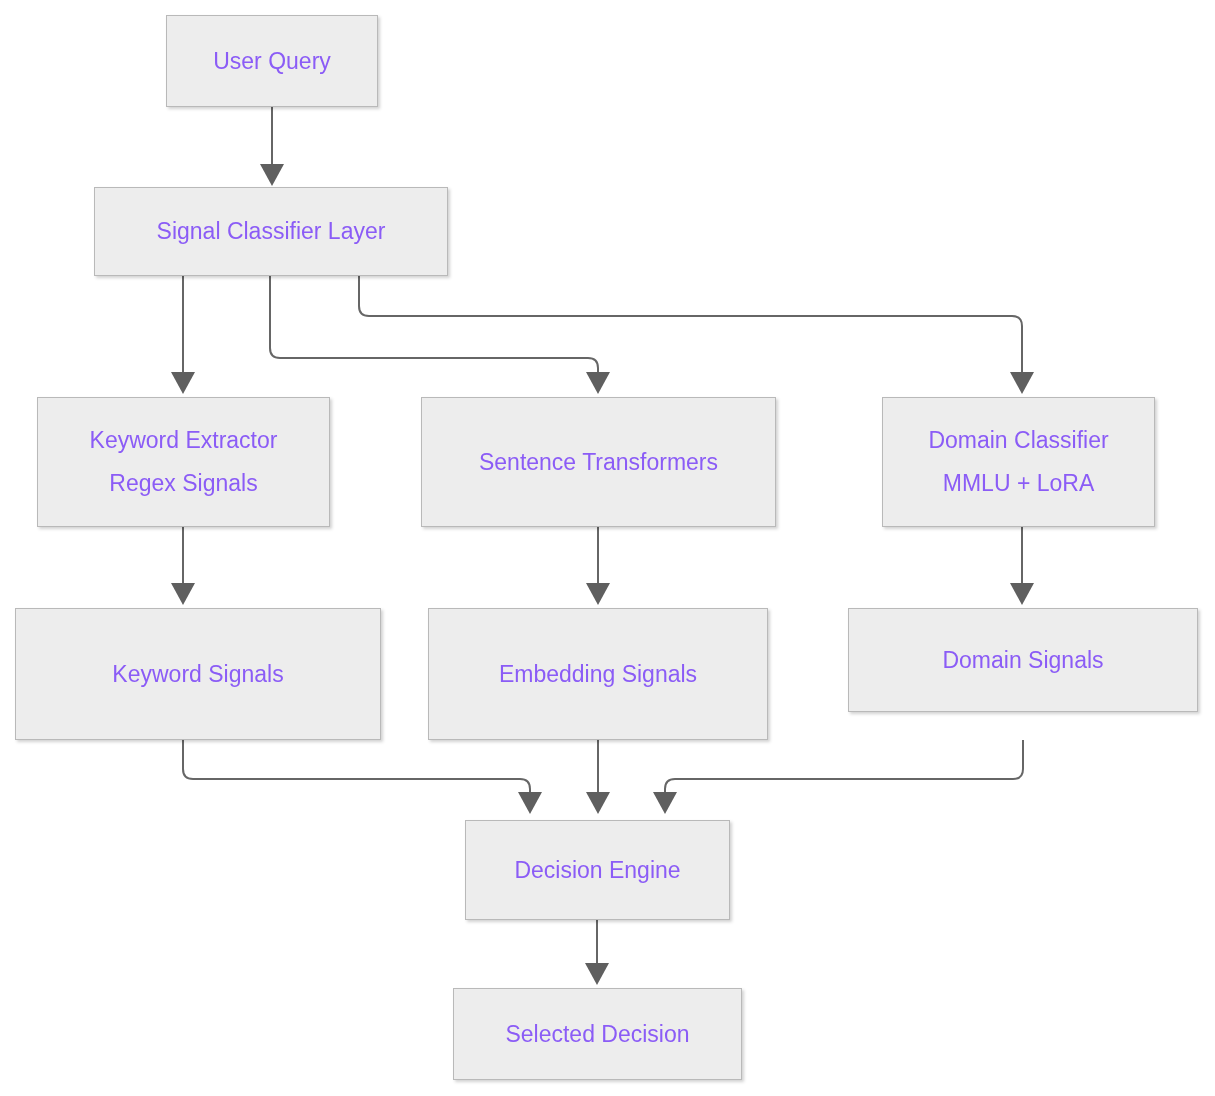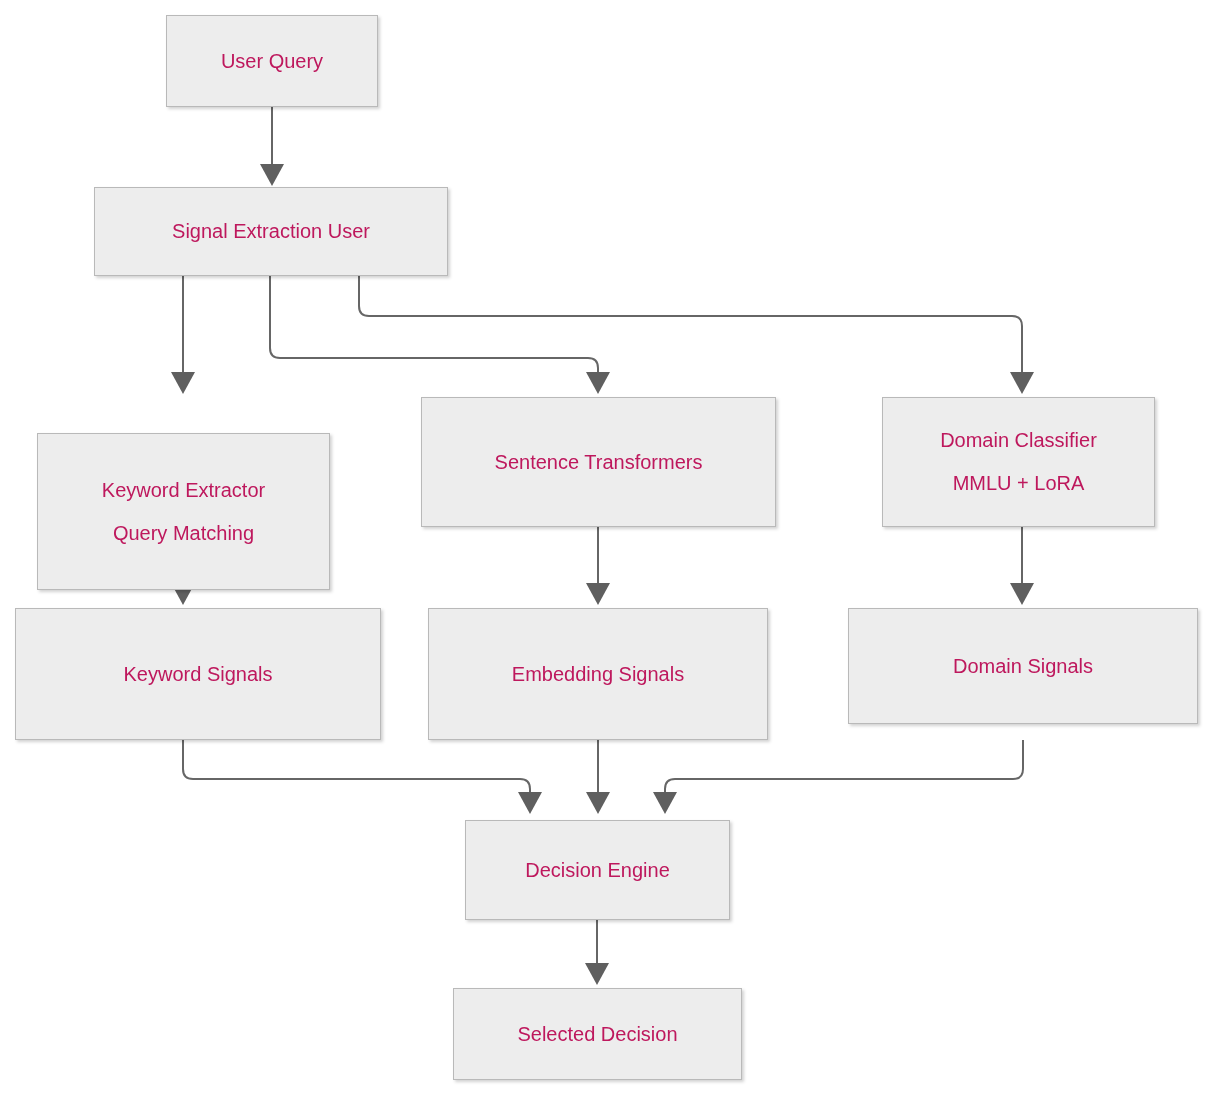--- a/index.html
+++ b/index.html
@@ -34,33 +34,33 @@
     position: absolute;
     box-sizing: border-box;
     background: #ededed;
     border: 1px solid #b9b9b9;
     box-shadow: 2px 2px 3px rgba(0,0,0,0.18);
     display: flex;
     flex-direction: column;
     align-items: center;
     justify-content: center;
     text-align: center;
-    color: #be185d;
-    font-size: 20px;
+    color: #8b5cf6;
+    font-size: 23px;
     line-height: 43px;
   }
   
   #n-user-query        { left: 166px; top: 15px;  width: 212px; height: 92px; }
   #n-signal-extraction { left: 94px;  top: 187px; width: 354px; height: 89px; }
-  #n-keyword-extractor { left: 37px;  top: 397px; width: 293px; height: 157px; margin-top: 36px; }
+  #n-keyword-extractor { left: 37px;  top: 397px; width: 293px; height: 130px; }
   #n-embedding-model   { left: 421px; top: 397px; width: 355px; height: 130px; }
   #n-domain-classifier { left: 882px; top: 397px; width: 273px; height: 130px; }
   #n-keyword-signals   { left: 15px;  top: 608px; width: 366px; height: 132px; }
   #n-embedding-signals { left: 428px; top: 608px; width: 340px; height: 132px; gap: 44px; }
-  #n-domain-signals    { left: 848px; top: 608px; width: 350px; height: 116px; }
+  #n-domain-signals    { left: 848px; top: 608px; width: 350px; height: 104px; }
   #n-decision-engine   { left: 465px; top: 820px; width: 265px; height: 100px; }
   #n-selected-decision { left: 453px; top: 988px; width: 289px; height: 92px; }
 </style>
 </head>
 <body>
 
 <div id="canvas">
 
   <svg id="edges" viewBox="0 0 1215 1096" xmlns="http://www.w3.org/2000/svg">
 
@@ -118,26 +118,26 @@
       <path class="edge-line" d="M 597 910 V 964"></path>
       <polygon class="edge-head" points="585,963 609,963 597,985"></polygon>
     </g>
   </svg>
 
   <div class="node" id="n-user-query">
     <span>User Query</span>
   </div>
 
   <div class="node" id="n-signal-extraction">
-    <span>Signal Extraction User</span>
+    <span>Signal Classifier Layer</span>
   </div>
 
   <div class="node" id="n-keyword-extractor">
     <span>Keyword Extractor</span>
-    <span>Query Matching</span>
+    <span>Regex Signals</span>
   </div>
 
   <div class="node" id="n-embedding-model">
     <span>Sentence Transformers</span>
   </div>
 
   <div class="node" id="n-domain-classifier">
     <span>Domain Classifier</span>
     <span>MMLU + LoRA</span>
   </div>

